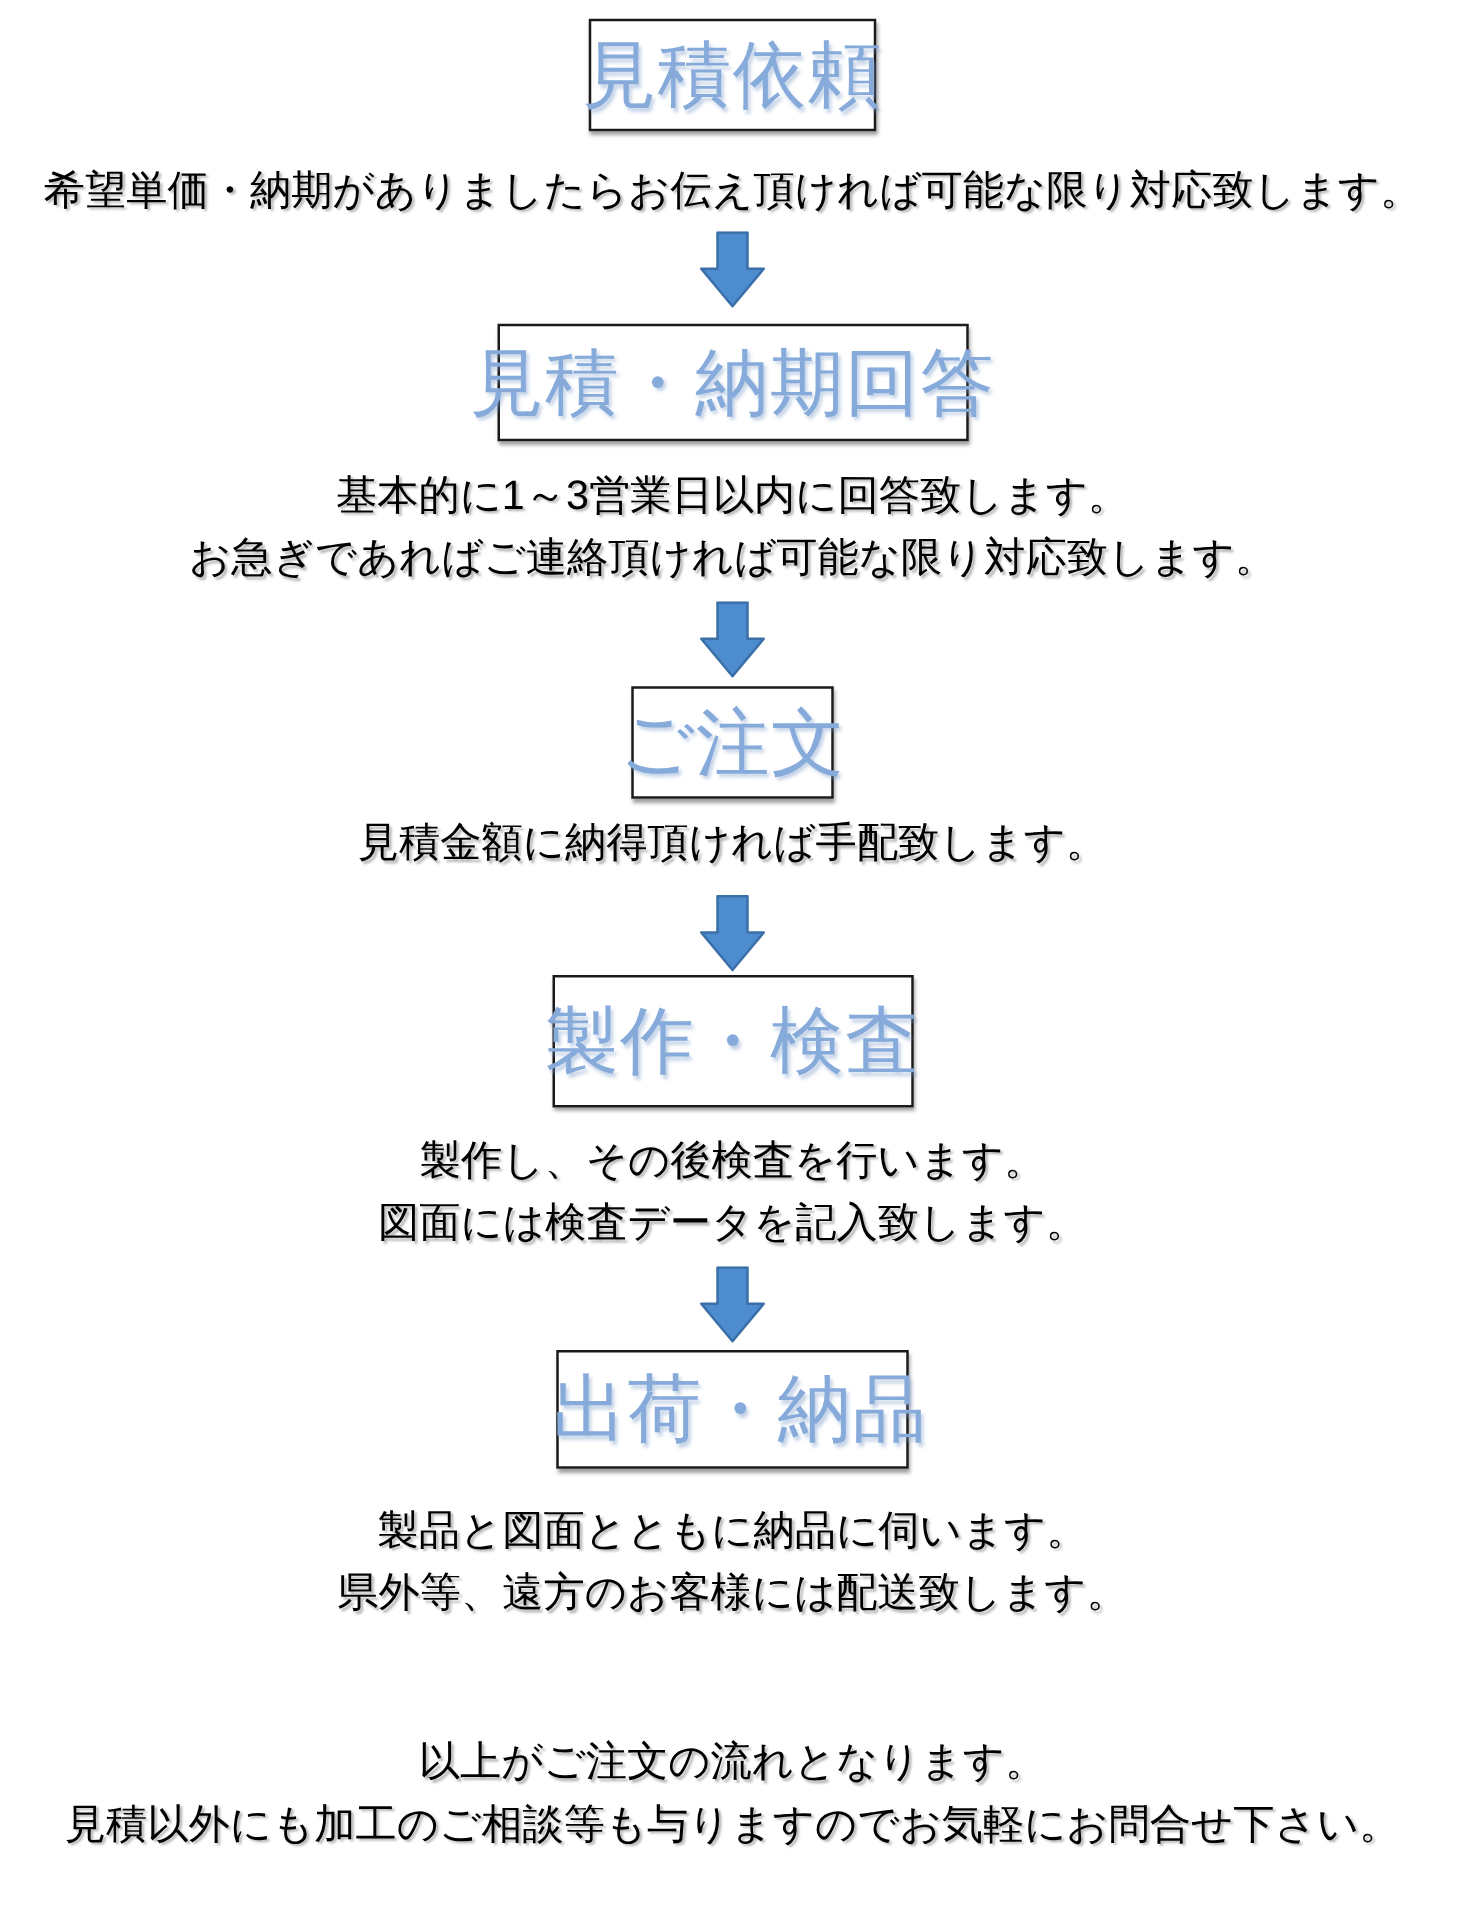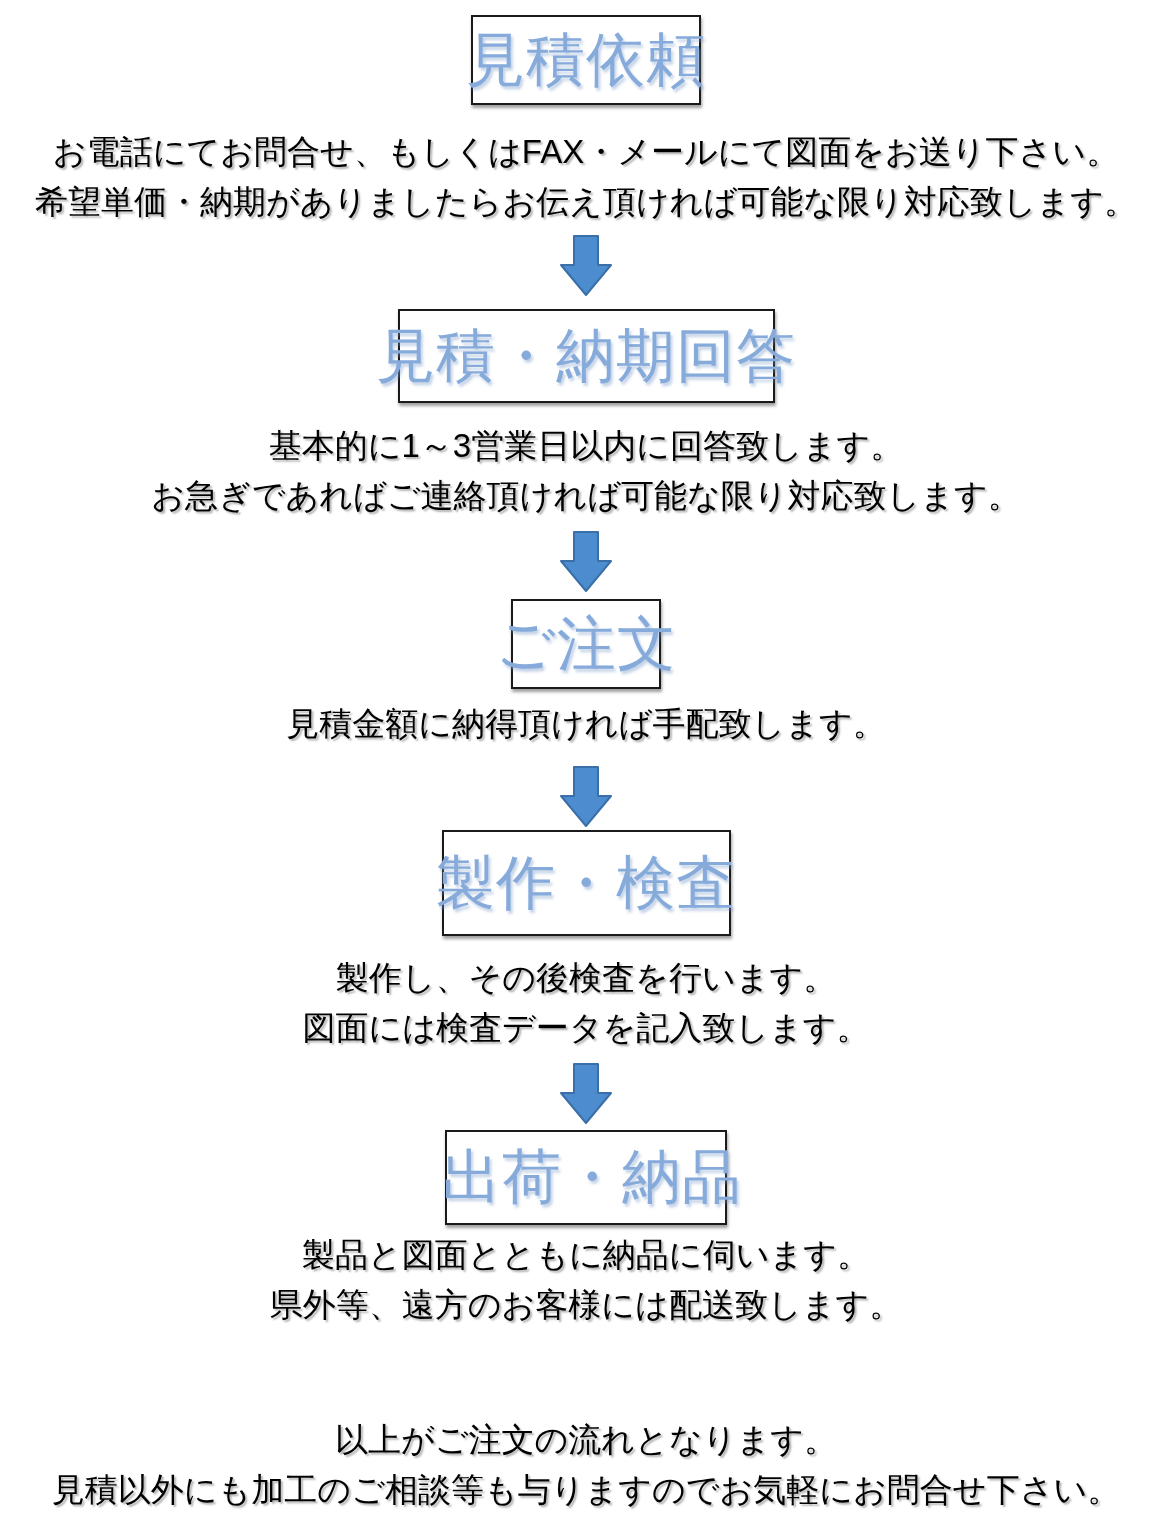--- a/index.html
+++ b/index.html
@@ -58,40 +58,39 @@
     stroke-width: 2;
     stroke-linejoin: round;
   }
   
   .box-1 { margin-top: 15px; width: 230px; height: 90px; }
   .para-1 { margin-top: 22px; }
   .arrow-1 { margin-top: 8px; }
   .box-2 { margin-top: 12px; width: 377px; height: 94px; }
   .para-2 { margin-top: 18px; }
   .arrow-2 { margin-top: 10px; }
-  .box-3 { margin-top: 6px; width: 150px; height: 90px; }
+  .box-3 { margin-top: 6px; width: 162px; height: 90px; }
   .para-3 { margin-top: 10px; }
   .arrow-3 { margin-top: 17px; }
   .box-4 { margin-top: 2px; width: 289px; height: 106px; }
   .para-4 { margin-top: 17px; }
   .arrow-4 { margin-top: 10px; }
   .box-5 { margin-top: 5px; width: 282px; height: 95px; padding-left: 12px; }
-  .para-5 { margin-top: 5px; }
+  .para-5 { margin-top: 24px; }
   .footer { margin-top: 85px; }
 </style>
 </head>
 <body>
 
 <div class="page">
 
   <div class="step-box box-1">
     <span class="step-title">見積依頼</span>
   </div>
   <div class="desc para-1">
-    <div class="desc-line">お電話にてお問合せ、もしくはFAX・メールにて図面をお送り下さい。</div>
     <div class="desc-line">希望単価・納期がありましたらお伝え頂ければ可能な限り対応致します。</div>
   </div>
   <div class="arrow arrow-1">
     <svg width="52" height="62" viewBox="0 0 52 62">
         <path d="M14 1 L38 1 L38 30 L51 30 L26 60 L1 30 L14 30 Z"></path>
       </svg>
   </div>
 
   <div class="step-box box-2">
     <span class="step-title">見積・納期回答</span>

